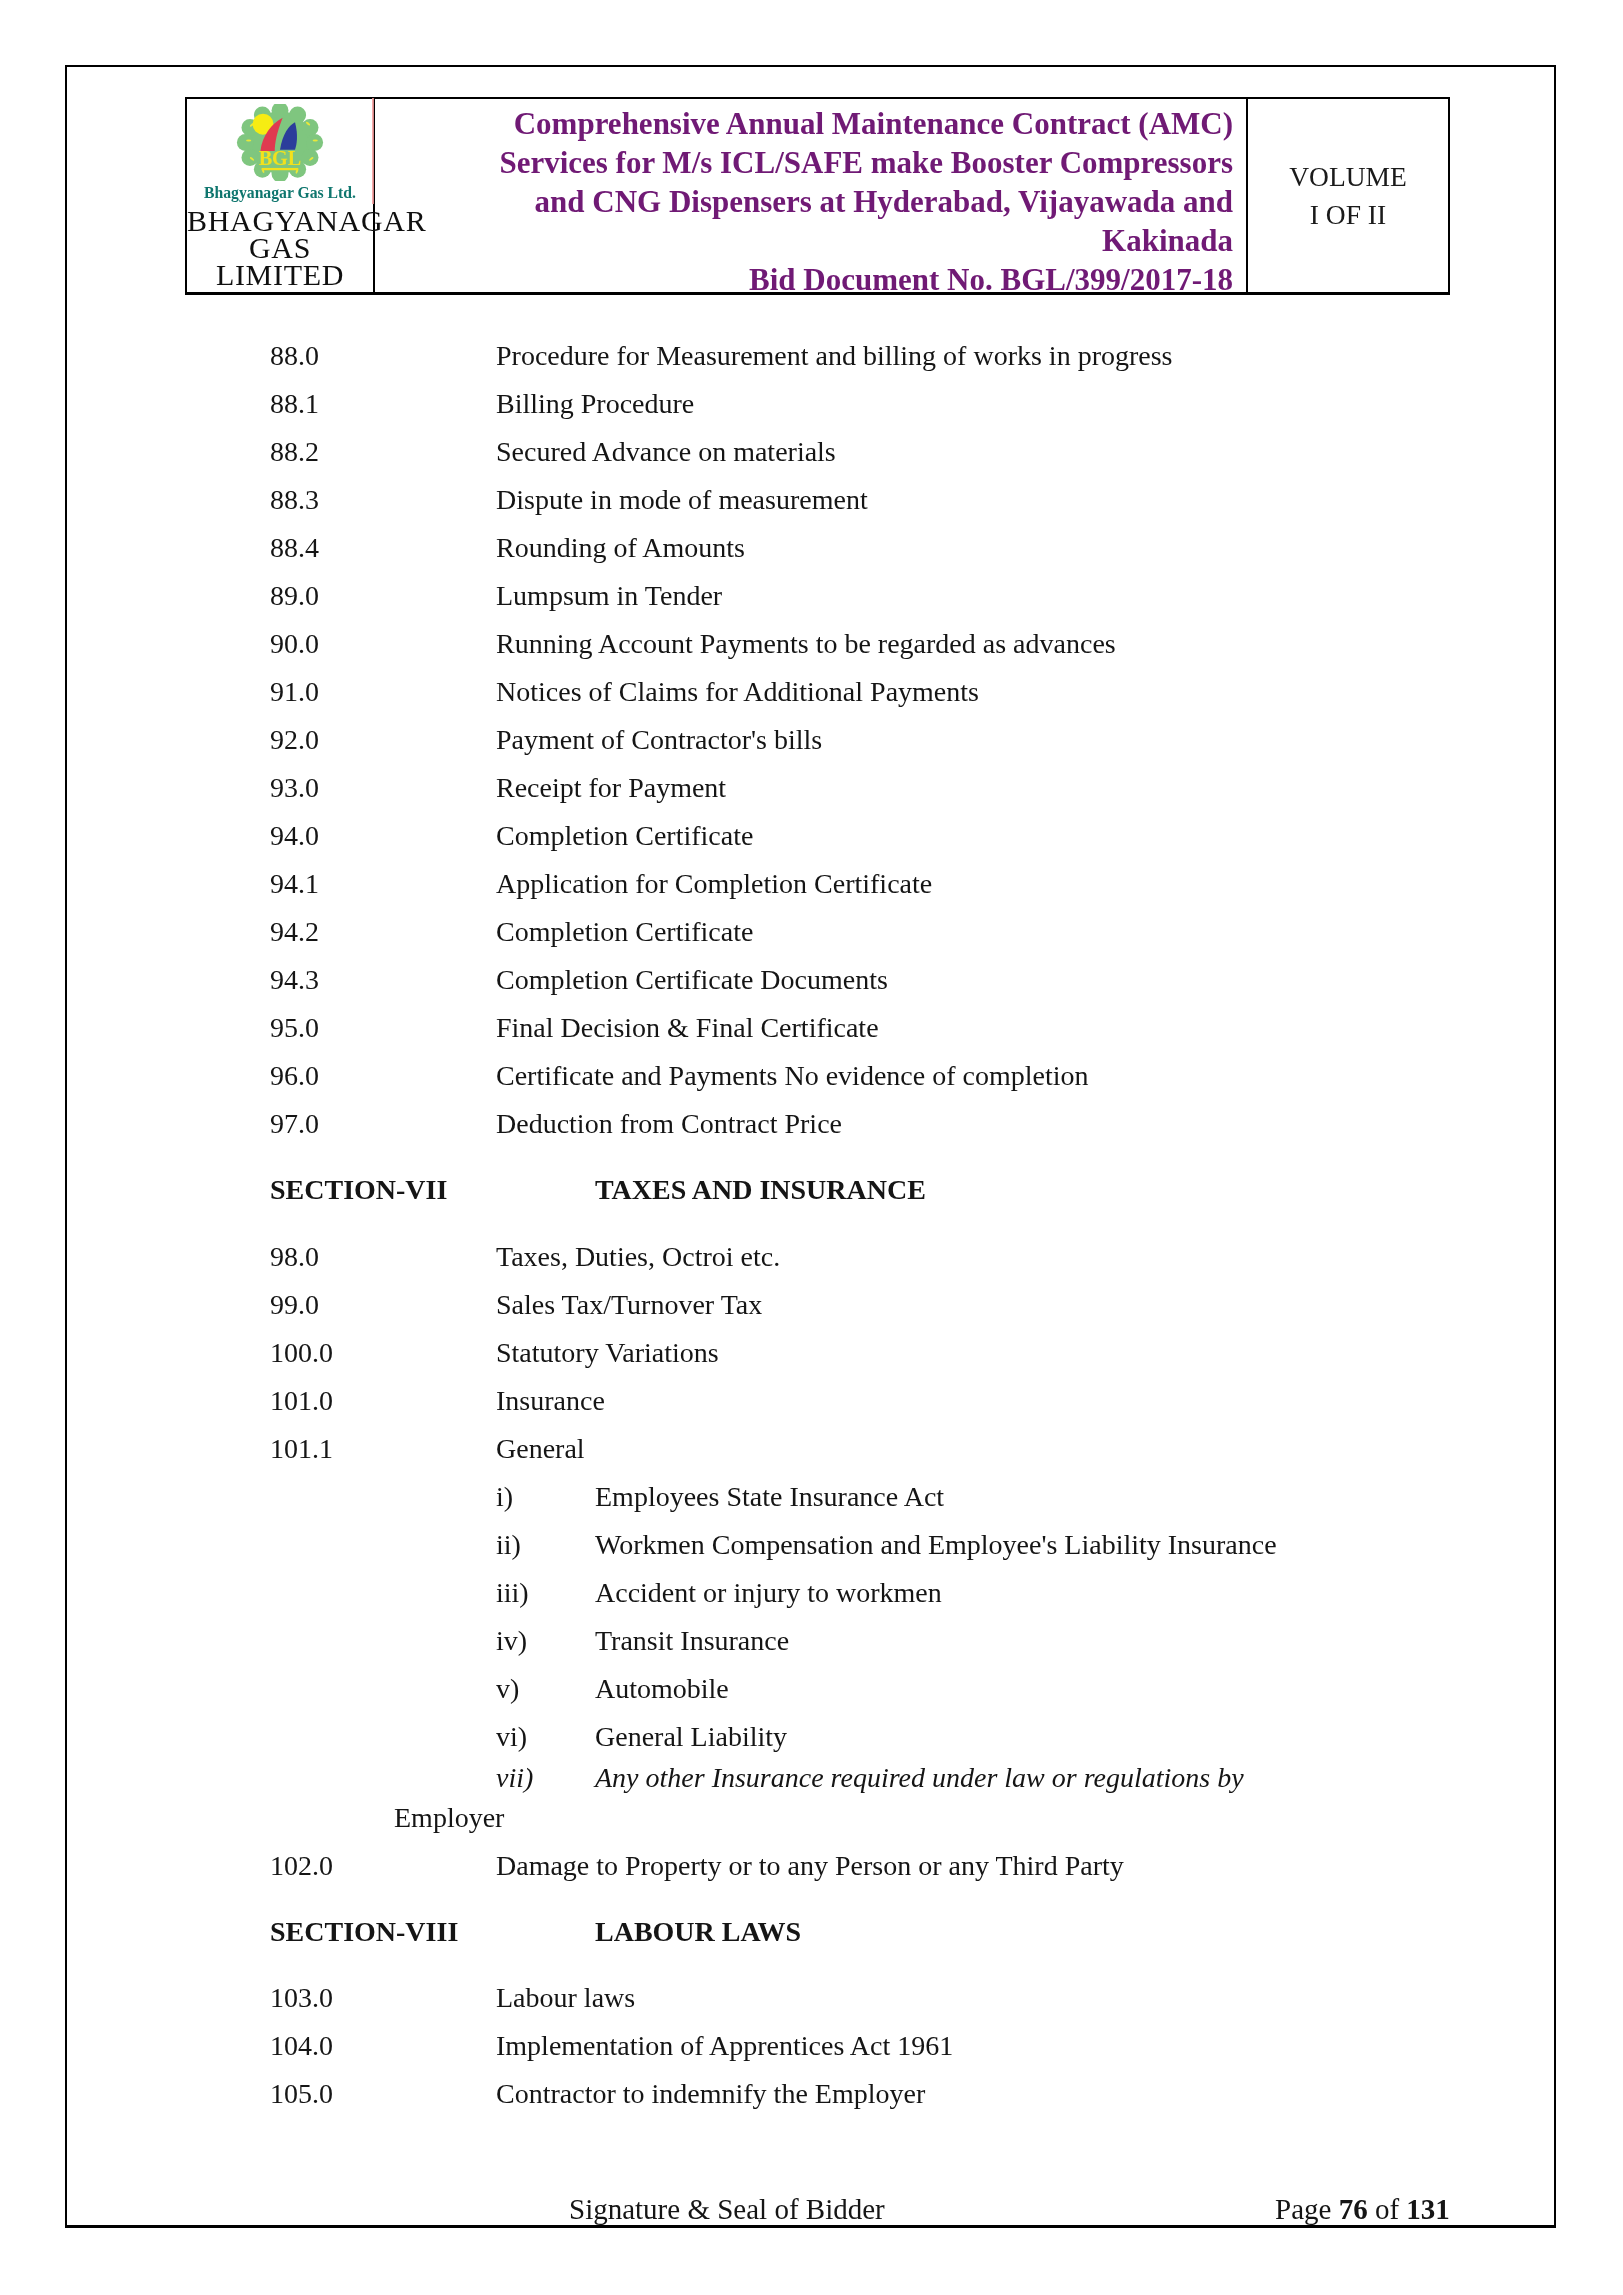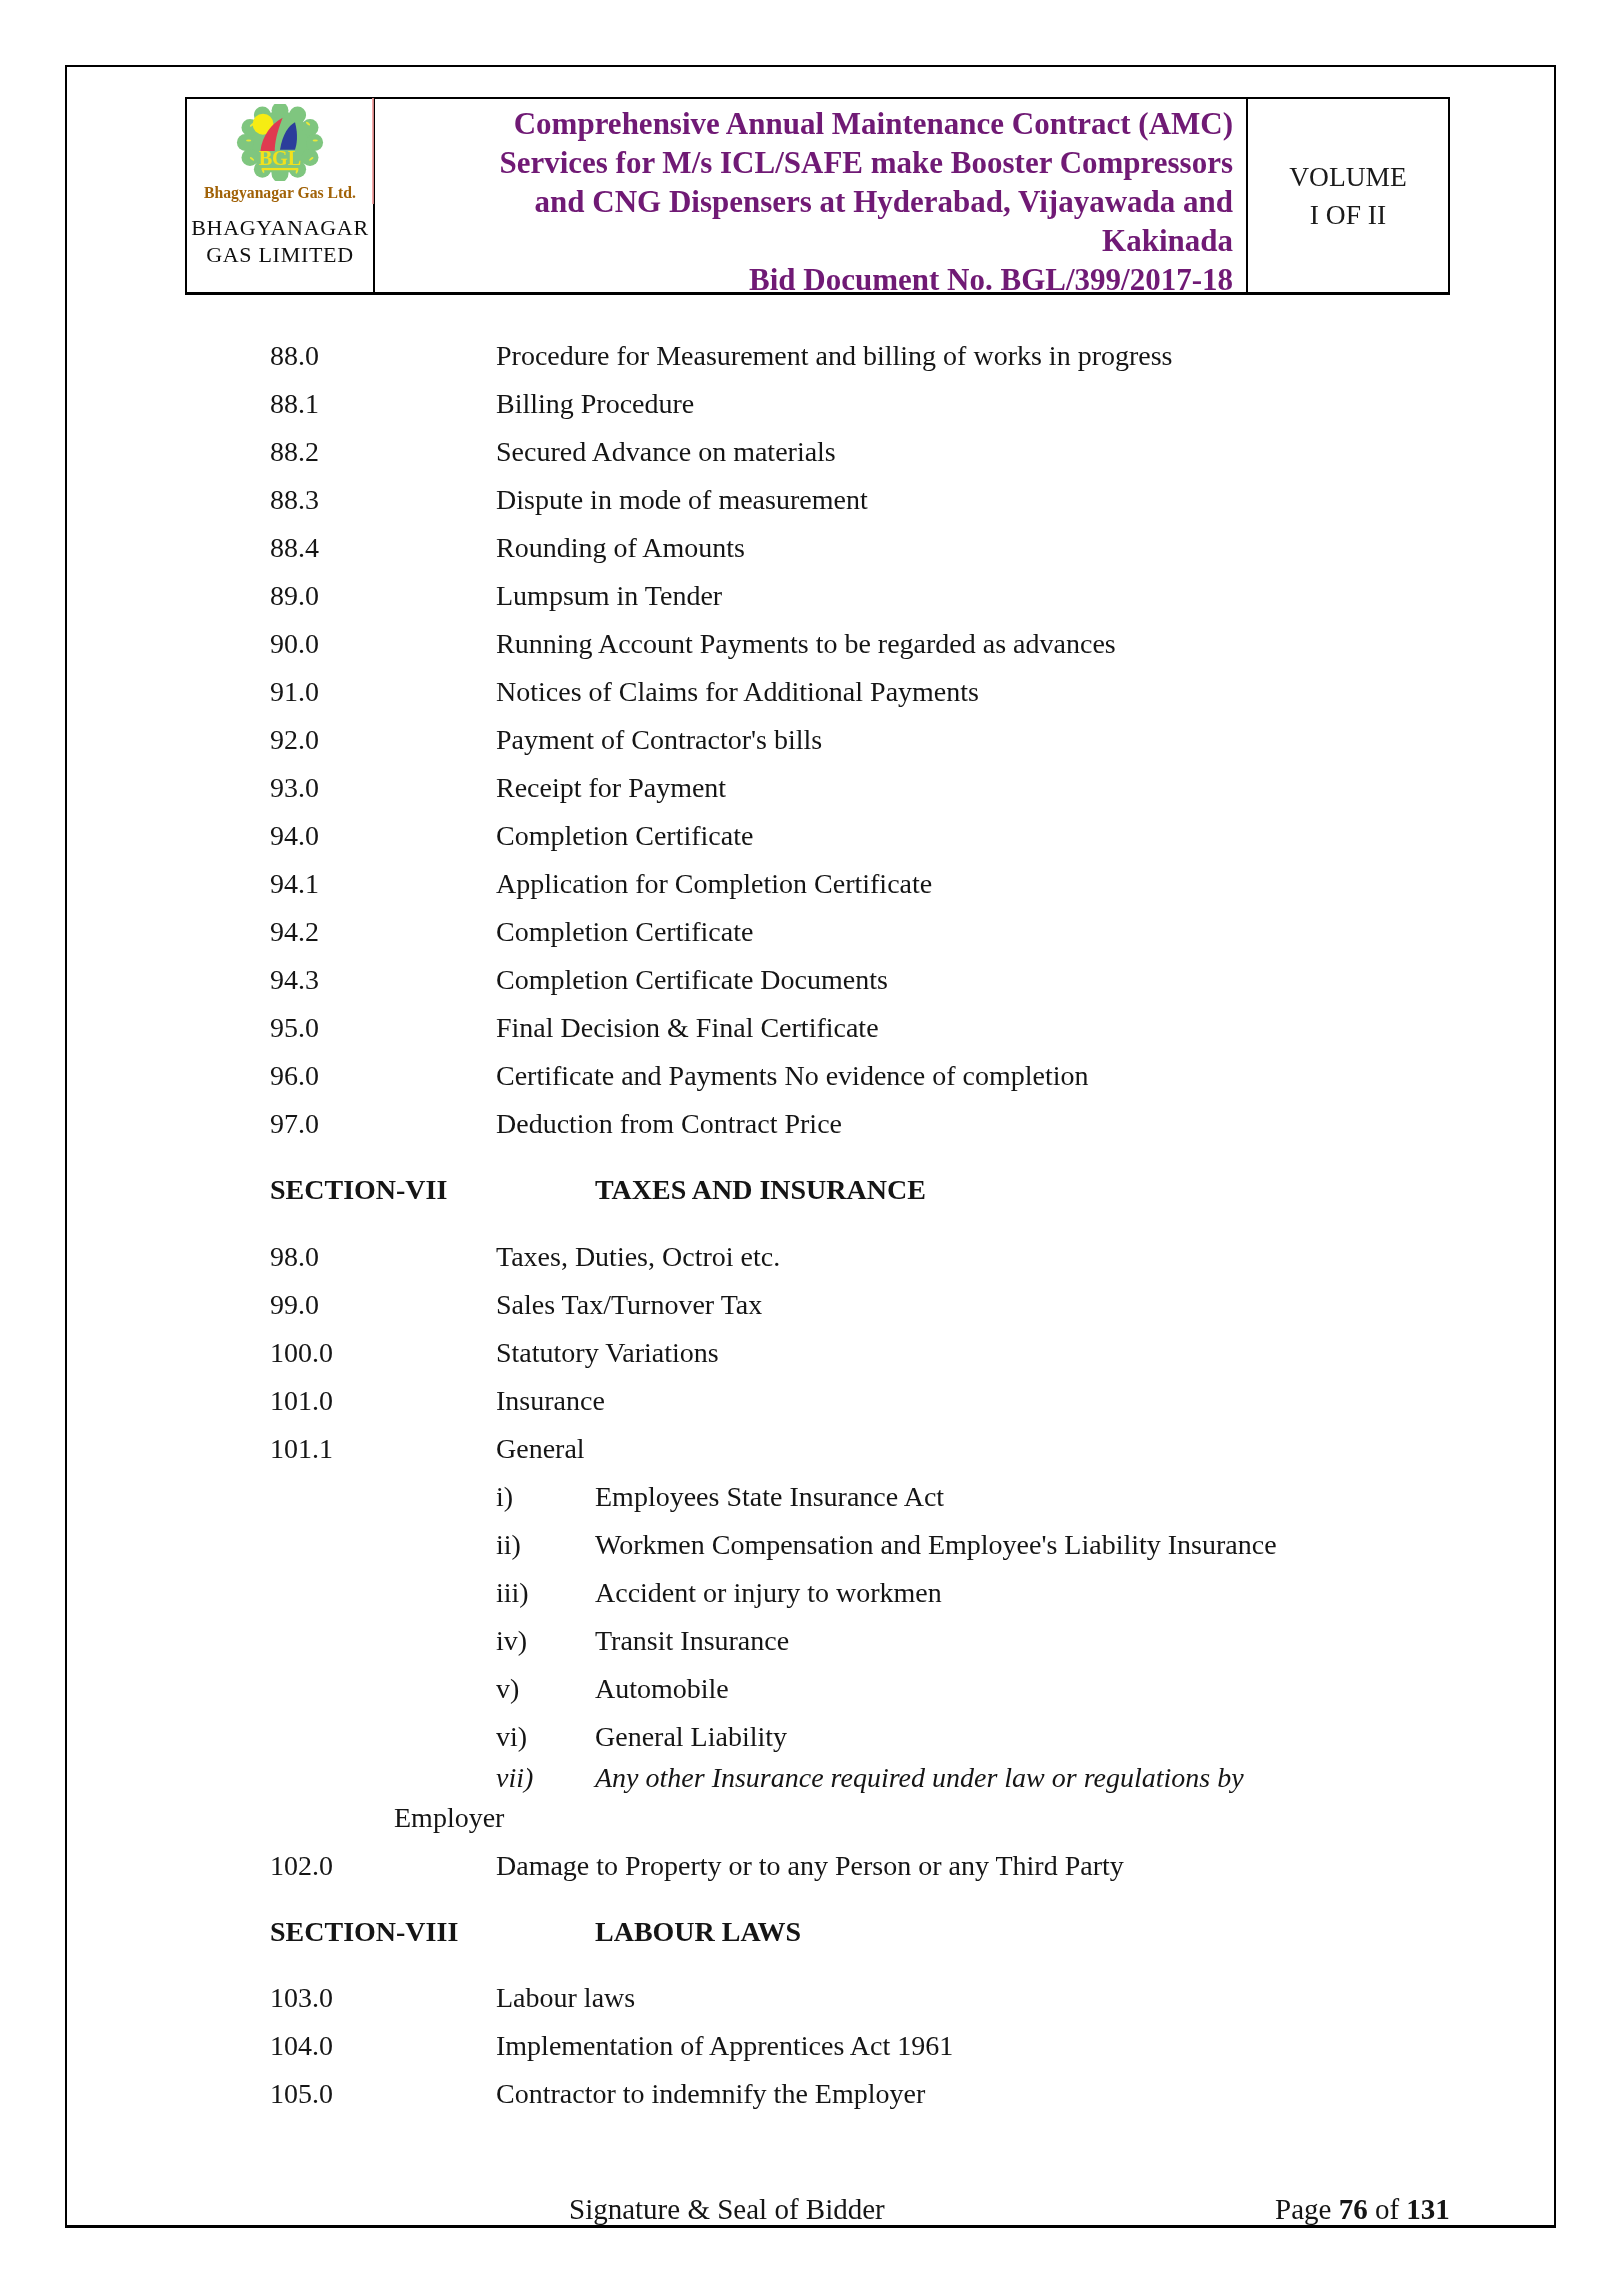--- a/index.html
+++ b/index.html
@@ -30,24 +30,24 @@
     flex:1;border-right:2px solid #000;
     text-align:right;padding:5.2px 13px 0 13px;
     font-weight:bold;font-size:31px;line-height:39px;color:#701a75;
   }
   .volume-cell{
     width:200px;display:flex;flex-direction:column;
     align-items:center;justify-content:center;
     font-size:27.5px;line-height:38px;color:#1a1a1a;
   }
   .logo-caption{
-    font-size:15.7px;font-weight:bold;color:#a16207;line-height:18.3px;margin-top:1.3px;
+    font-size:15.7px;font-weight:bold;color:#0f766e;line-height:18.3px;margin-top:1.3px;
   }
   .org-name{
-    font-size:22px;line-height:27px;color:#101010;margin-top:11px;letter-spacing:0.7px;
+    font-size:30px;line-height:27px;color:#101010;margin-top:4px;letter-spacing:0.7px;
   }
   .artifact-line{
     position:absolute;left:372px;top:98px;width:2px;height:106px;
     background:#f29a9a;opacity:.85;
   }
   
   .toc{
     position:absolute;left:0;top:332px;width:1467px;
     font-size:28px;color:#151515;
   }

